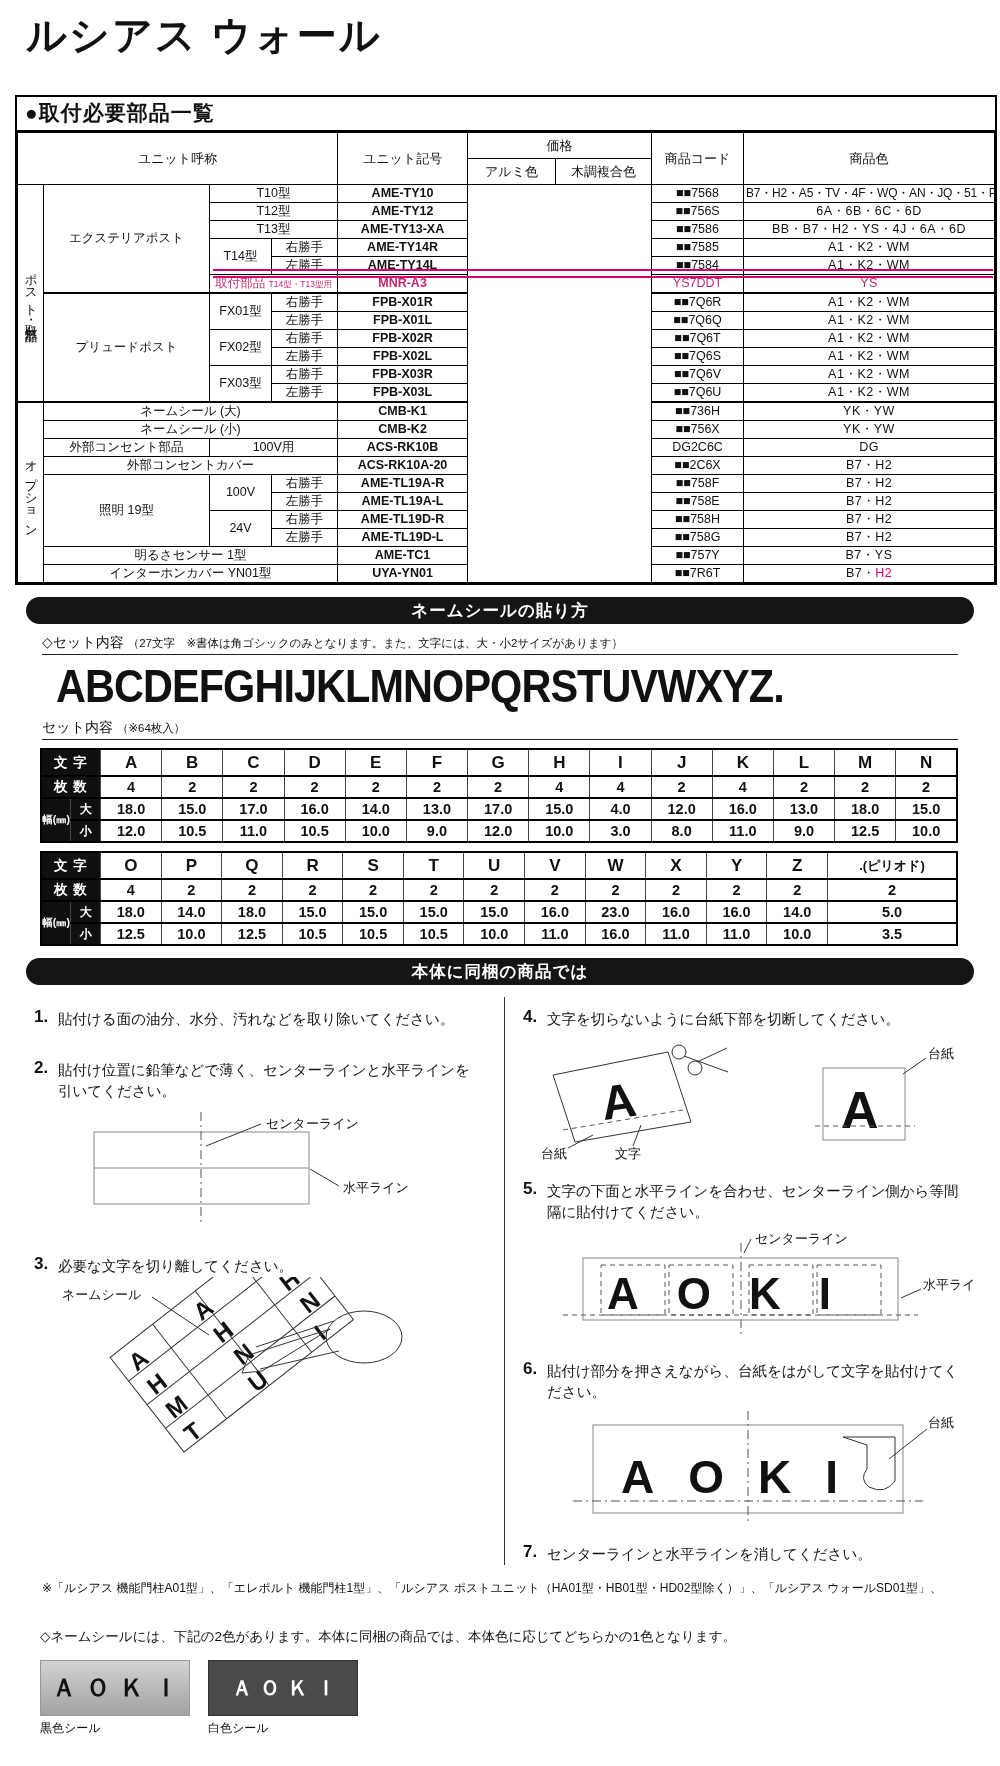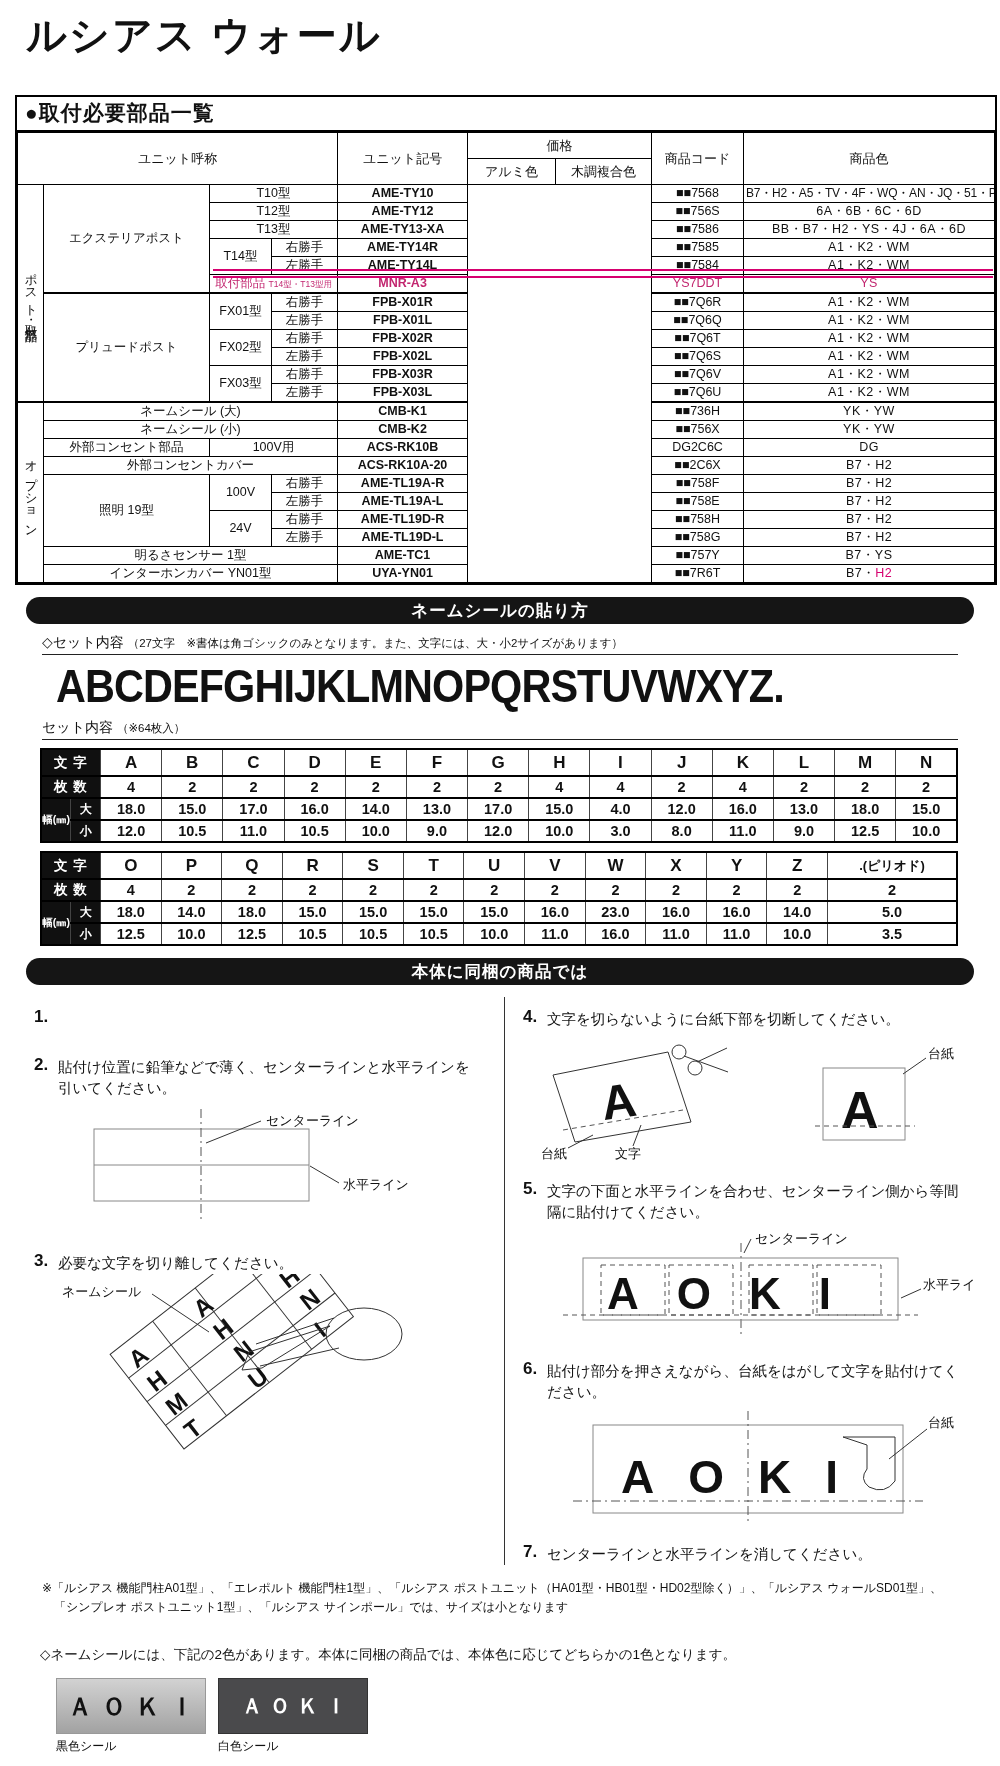--- a/index.html
+++ b/index.html
@@ -61,21 +61,21 @@
   svg .ln{stroke:#333;stroke-width:1;fill:none;}
   svg .thin{stroke:#888;stroke-width:1;fill:none;}
   svg .dash{stroke:#555;stroke-width:1;stroke-dasharray:5 4;fill:none;}
   svg .dashdot{stroke:#555;stroke-width:1;stroke-dasharray:9 4 2 4;fill:none;}
   svg .big{font-weight:bold;fill:#111;}
 
   
   .size-note{margin:14px 0 0 42px;font-size:12px;line-height:1.55;}
   .size-note .l2{padding-left:12px;}
   .color-note{margin:30px 0 0 40px;font-size:13.5px;}
-  .swatches{display:flex;margin:14px 0 0 56px;gap:12px;}
+  .swatches{display:flex;margin:14px 0 0 40px;gap:18px;}
   .swatch-wrap{display:flex;flex-direction:column;}
   .swatch{width:148px;height:54px;display:flex;align-items:center;justify-content:center;
     font-size:25px;font-weight:bold;letter-spacing:9px;text-indent:9px;}
   .swatch.black-seal{background:linear-gradient(#d2d2d2,#a2a2a2);border:1px solid #999;color:#111;}
   .swatch.white-seal{background:#4a4a4c;border:1px solid #333;color:#fff;font-size:21px;letter-spacing:7px;}
   .swatch-label{font-size:12px;margin-top:4px;}
 </style>
 </head>
 <body>
 
@@ -417,20 +417,21 @@
     </tbody>
   </table>
 
 <div class="banner">本体に同梱の商品では</div>
 
 <div class="steps">
   <div class="col-left">
 
     <div class="step">
       <span class="num">1.</span>
+      <span class="txt">貼付ける面の油分、水分、汚れなどを取り除いてください。</span>
     </div>
 
     <div class="step" style="margin-top:28px">
       <span class="num">2.</span>
       <span class="txt">貼付け位置に鉛筆などで薄く、センターラインと水平ラインを引いてください。</span>
     </div>
 
     <svg width="440" height="130">
       <rect x="60" y="30" width="215" height="72" class="thin"></rect>
       <line x1="167" y1="10" x2="167" y2="120" class="dashdot"></line>
@@ -540,21 +541,20 @@
 
     <div class="step" style="margin-top:10px">
       <span class="num">7.</span>
       <span class="txt">センターラインと水平ラインを消してください。</span>
     </div>
   </div>
 </div>
 
 <div class="size-note">
   <div>※「ルシアス 機能門柱A01型」、「エレポルト 機能門柱1型」、「ルシアス ポストユニット（HA01型・HB01型・HD02型除く）」、「ルシアス ウォールSD01型」、</div>
-  <div class="l2">「シンプレオ ポストユニット1型」、「ルシアス サインポール」では、サイズは小となります</div>
 </div>
 
 <div class="color-note">◇ネームシールには、下記の2色があります。本体に同梱の商品では、本体色に応じてどちらかの1色となります。</div>
 
 <div class="swatches">
   <div class="swatch-wrap">
     <div class="swatch black-seal">ＡＯＫＩ</div>
     <div class="swatch-label">黒色シール</div>
   </div>
   <div class="swatch-wrap">

